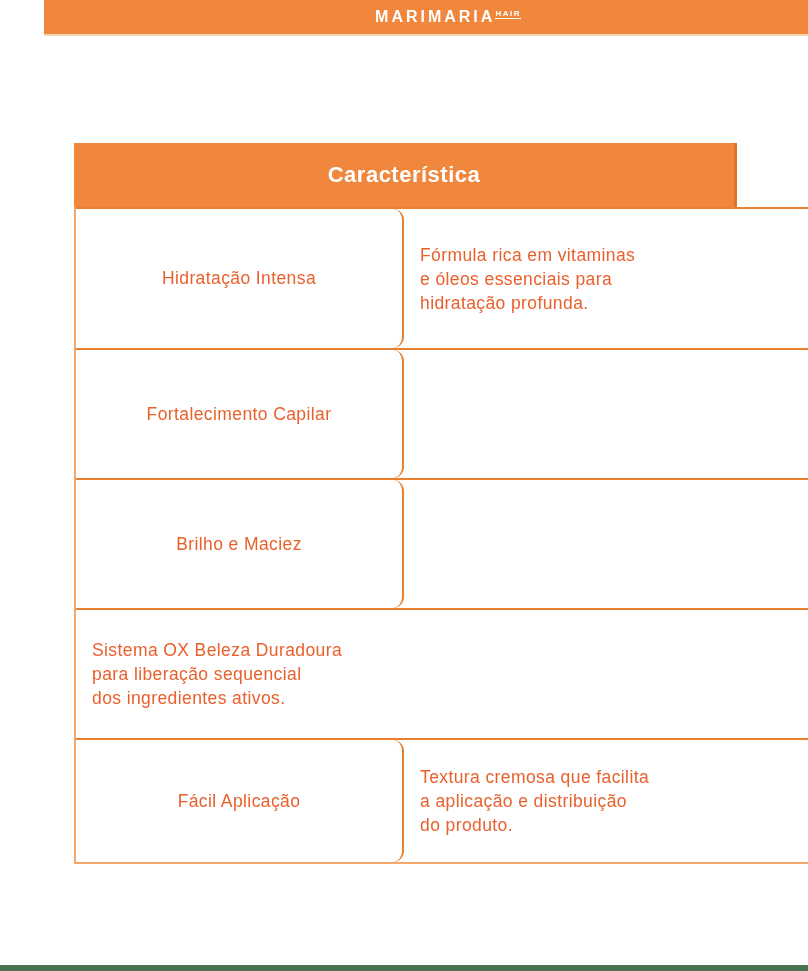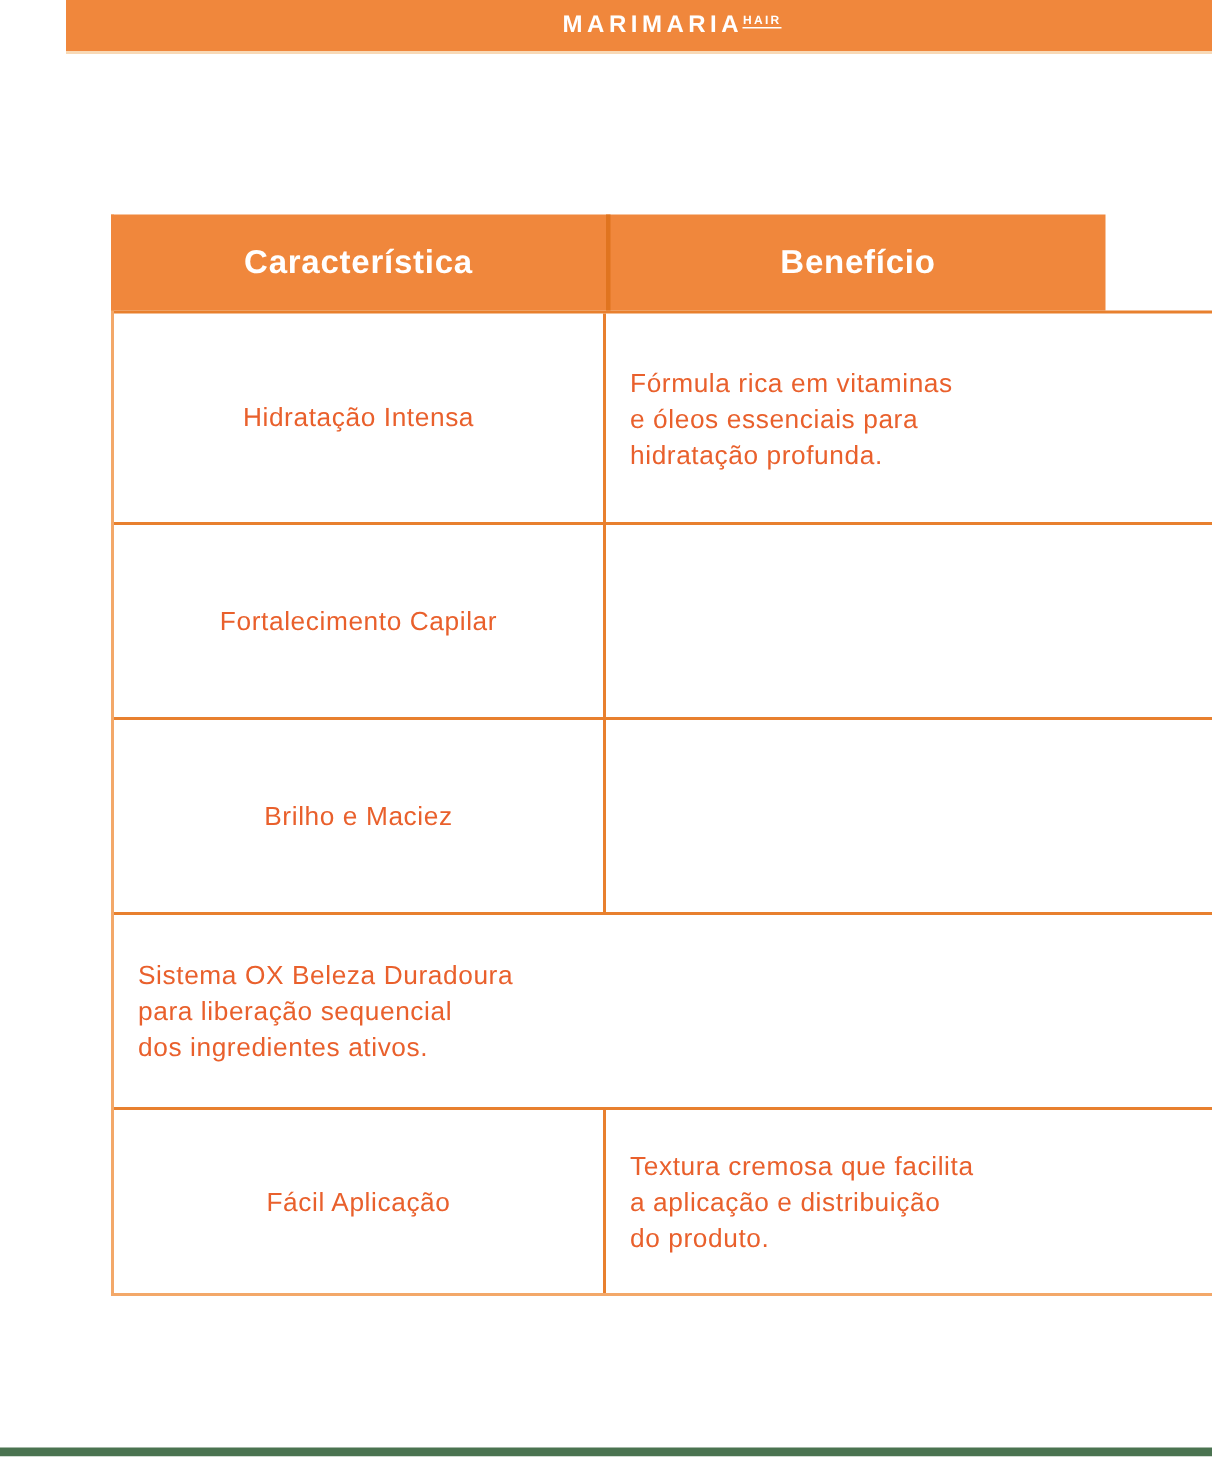--- a/index.html
+++ b/index.html
@@ -88,20 +88,21 @@
   .cell-feature {
     width: 328px;
     display: flex;
     align-items: center;
     justify-content: center;
     text-align: center;
     color: #E9602C;
     font-size: 17.5px;
     letter-spacing: 0.4px;
     border-right: 2px solid #E8802E;
+    border-radius: 11px;
   }
   .cell-benefit {
     flex: 1;
     display: flex;
     align-items: center;
     color: #E9602C;
     font-size: 17.5px;
     letter-spacing: 0.4px;
     line-height: 24px;
     padding-left: 16px;
@@ -125,21 +126,20 @@
   <div class="logo">
     <span class="logo-main">MARIMARIA</span>
     <span class="logo-sub">HAIR</span>
   </div>
 </header>
 
 <section class="table">
 
   <div class="thead">
     <div class="th th-feature">Característica</div>
-    <div class="th">Benefício</div>
   </div>
 
   <div class="row row-1">
     <div class="cell-feature">Hidratação Intensa</div>
     <div class="cell-benefit">Fórmula rica em vitaminas
 e óleos essenciais para
 hidratação profunda.</div>
   </div>
 
   <div class="row row-2">

